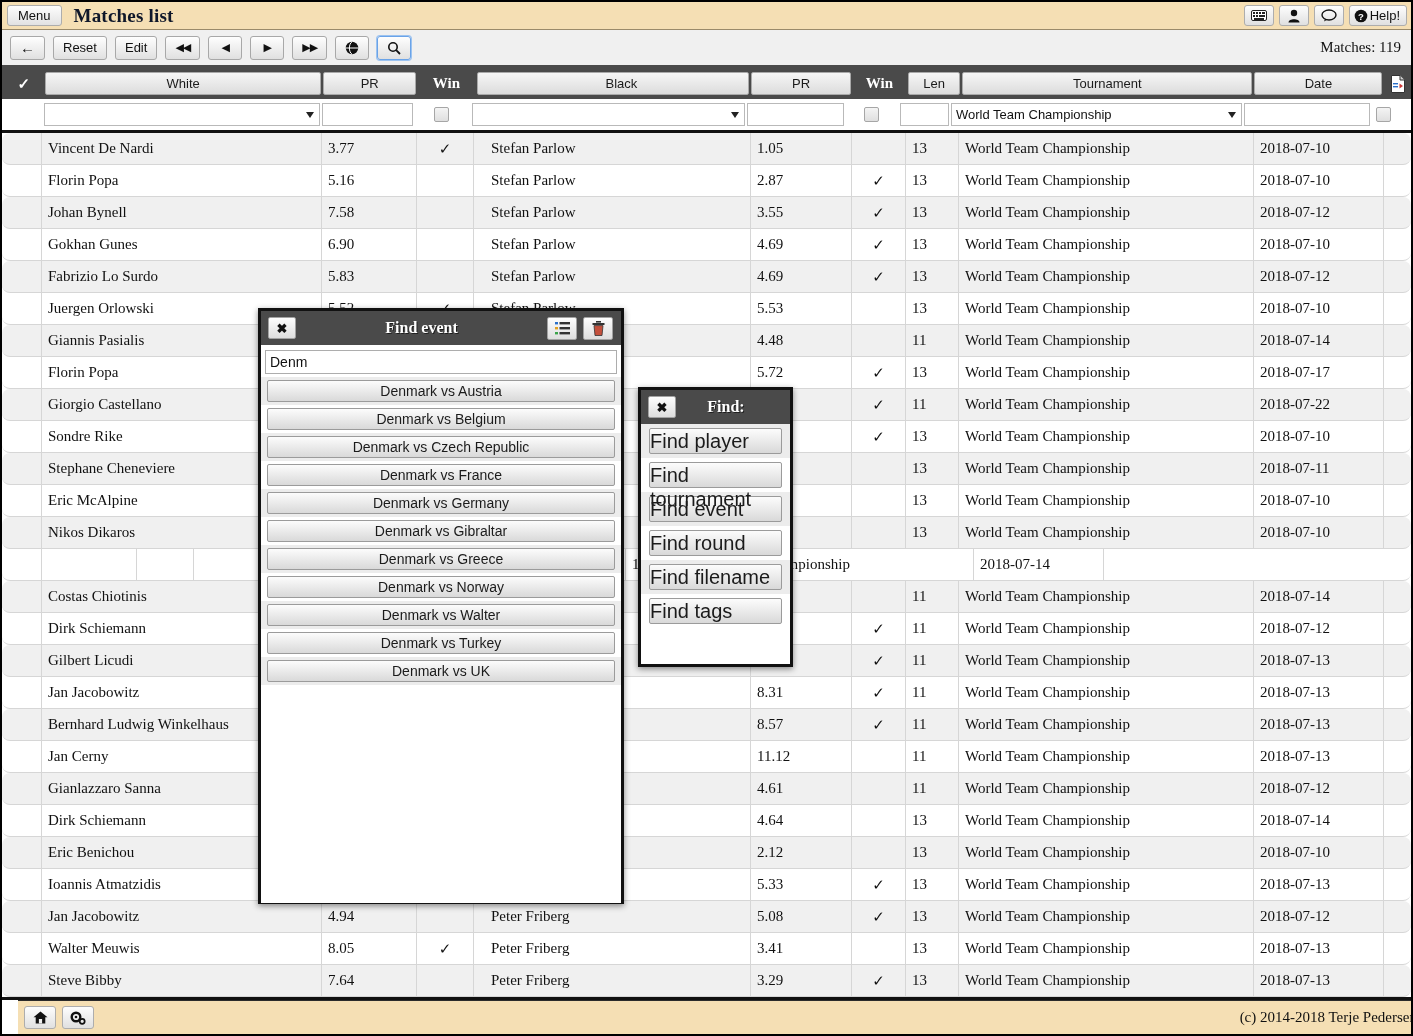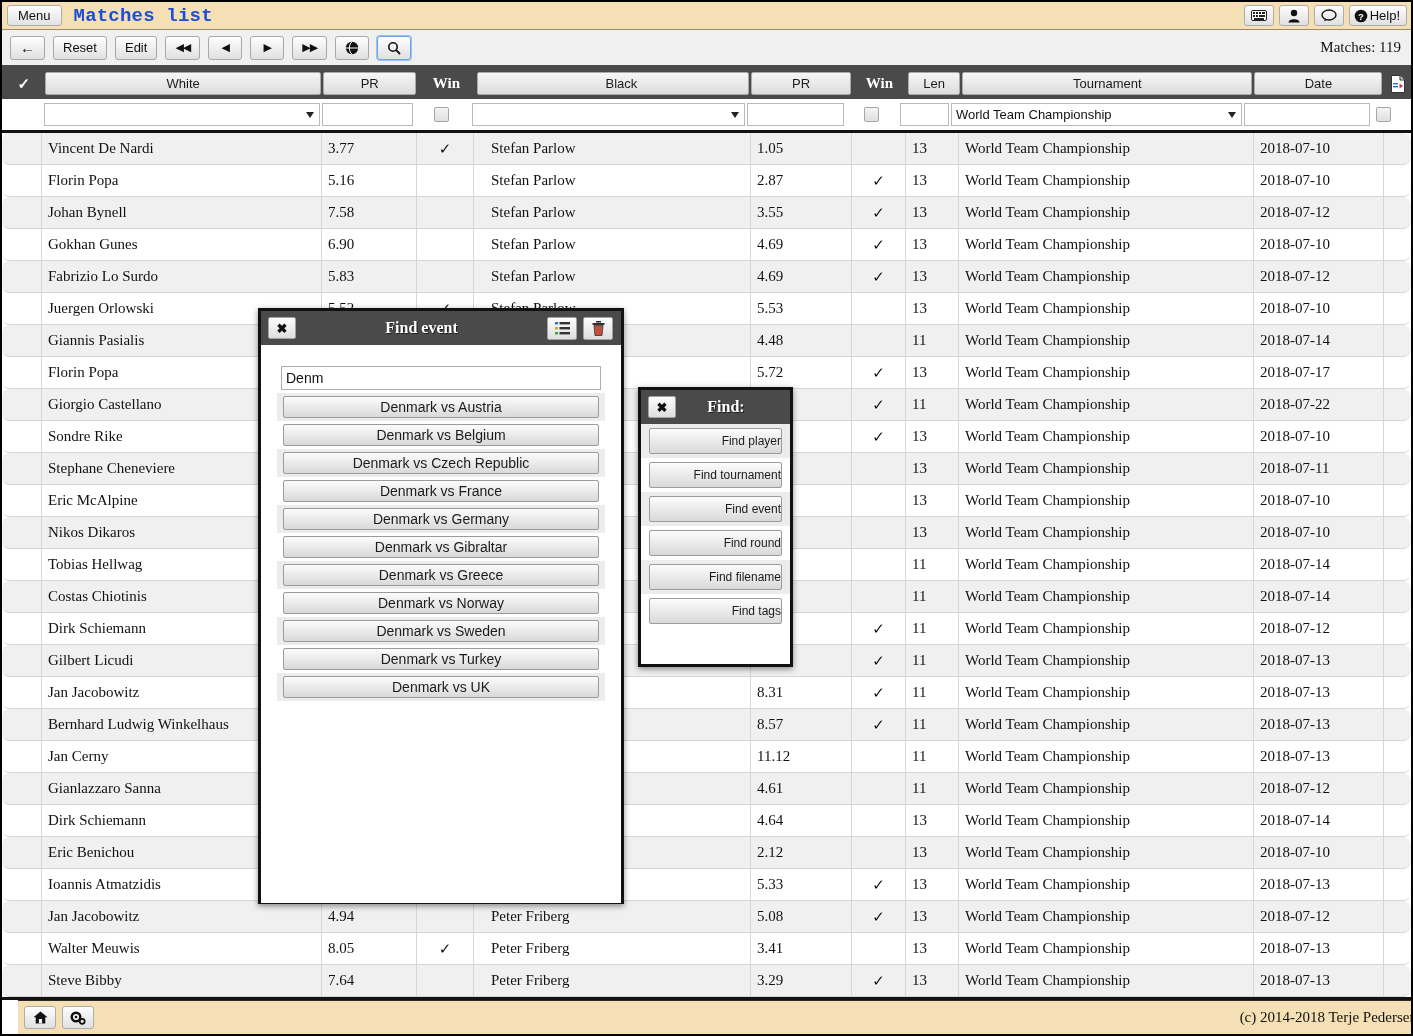--- a/index.html
+++ b/index.html
@@ -32,24 +32,24 @@
     font-size: 13px;
     color: #111;
     background: linear-gradient(#fdfdfd, #e2e2e2);
     border: 1px solid #adadad;
     border-radius: 3px;
     line-height: 15px;
     cursor: pointer;
   }
   .app-title {
     margin-left: 12px;
-    font-family: Liberation Mono, monospace;
+    font-family: Liberation Serif, serif;
     font-weight: bold;
     font-size: 19px;
-    color: #1d4ed8;
+    color: #0f172a;
     letter-spacing: .2px;
   }
   .title-right {
     position: absolute; right: 4px; top: 3px;
     display: flex; gap: 5px; align-items: center;
   }
   .tb-ico {
     width: 30px; height: 21px;
     background: linear-gradient(#fdfdfd, #e0e0e0);
     border: 1px solid #adadad;
@@ -256,21 +256,21 @@
   .dlg-hbtn {
     width: 30px; height: 23px;
     background: linear-gradient(#fdfdfd, #dedede);
     border: 1px solid #a2a2a2;
     border-radius: 2px;
     display: flex; align-items: center; justify-content: center;
     cursor: pointer;
   }
   .dlg-body {
     background: #fff;
-    padding: 16px;
+    padding: 0;
   }
   .dlg-search {
     display: block;
     width: calc(100% - 8px);
     margin: 5px 4px 3px 4px;
     height: 24px;
     border: 1px solid #adadad;
     font-family: "Liberation Sans", sans-serif;
     font-size: 14px;
     color: #111;
@@ -297,22 +297,22 @@
   
   #find-menu .dlg-body { padding: 0; }
   .fm-row { padding: 4px 8px; background: #fff; }
   .fm-row:nth-child(odd) { background: #ececec; }
   .fm-btn {
     display: block; width: 100%; height: 26px;
     background: linear-gradient(#fcfcfc, #d9d9d9);
     border: 1px solid #9b9b9b;
     border-radius: 2px;
     font-family: "Liberation Sans", sans-serif;
-    font-size: 12px; color: #1b1b1b;
-    text-align: right; line-height: 24px;
+    font-size: 20px; color: #1b1b1b;
+    text-align: left; line-height: 24px;
     cursor: pointer;
   }
 </style>
 </head>
 <body>
 
 <div id="app">
 
   <div class="titlebar">
     <div class="menu-btn">Menu</div>
@@ -620,21 +620,20 @@
         <div class="cell c-black"></div>
         <div class="cell c-bpr"></div>
         <div class="cell c-bwin center"></div>
         <div class="cell c-len">13</div>
         <div class="cell c-tour">World Team Championship</div>
         <div class="cell c-date">2018-07-10</div>
         <div class="cell c-end center nb"></div>
       </div>
       <div class="row">
         <div class="cell c-sel center"></div>
-        <div class="cell c-white">Tobias Hellwag</div>
         <div class="cell c-wpr"></div>
         <div class="cell c-wwin center"></div>
         <div class="cell c-black"></div>
         <div class="cell c-bpr"></div>
         <div class="cell c-bwin center"></div>
         <div class="cell c-len">11</div>
         <div class="cell c-tour">World Team Championship</div>
         <div class="cell c-date">2018-07-14</div>
         <div class="cell c-end center nb"></div>
       </div>
@@ -870,21 +869,21 @@
           <div class="opt-row">
             <div class="opt-btn">Denmark vs Gibraltar</div>
           </div>
           <div class="opt-row">
             <div class="opt-btn">Denmark vs Greece</div>
           </div>
           <div class="opt-row">
             <div class="opt-btn">Denmark vs Norway</div>
           </div>
           <div class="opt-row">
-            <div class="opt-btn">Denmark vs Sweden</div>
+            <div class="opt-btn">Denmark vs Walter</div>
           </div>
           <div class="opt-row">
             <div class="opt-btn">Denmark vs Turkey</div>
           </div>
           <div class="opt-row">
             <div class="opt-btn">Denmark vs UK</div>
           </div>
           <div class="dlg-fill" style="height: 120px;"></div>
         </div>
     </div>

